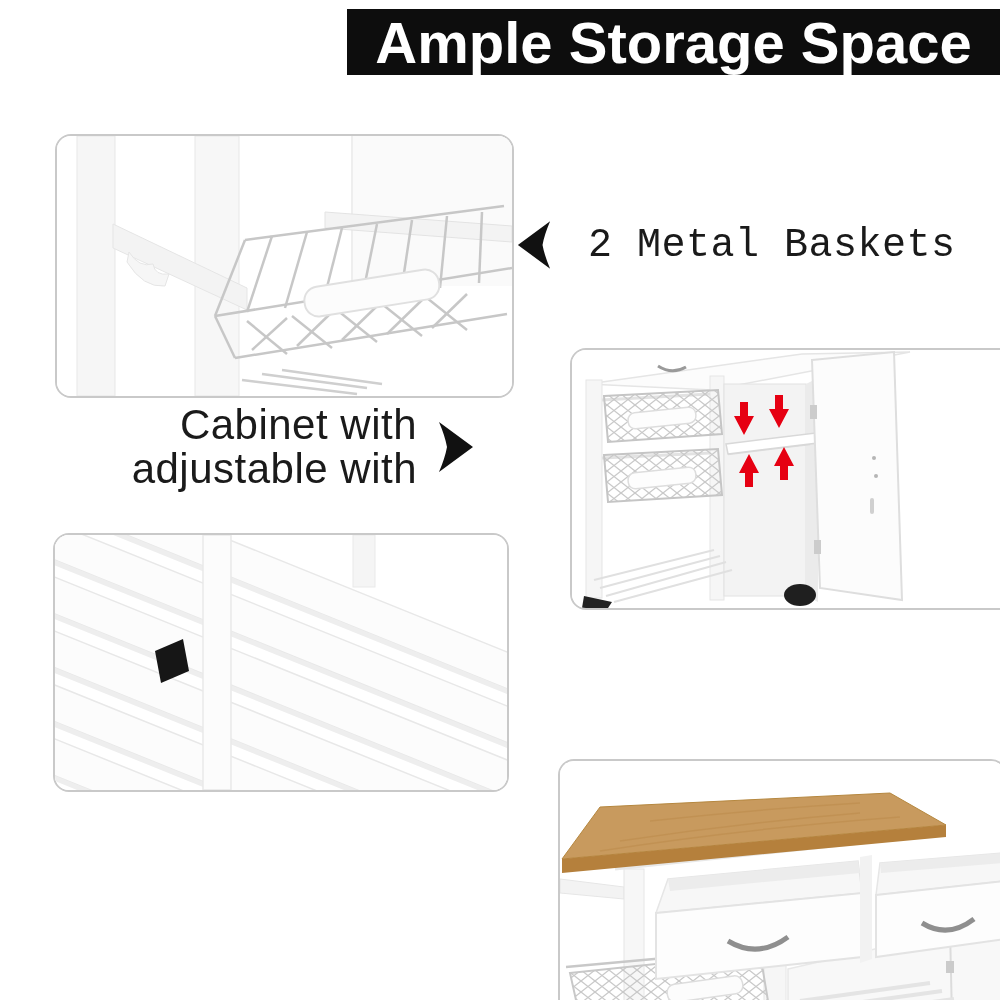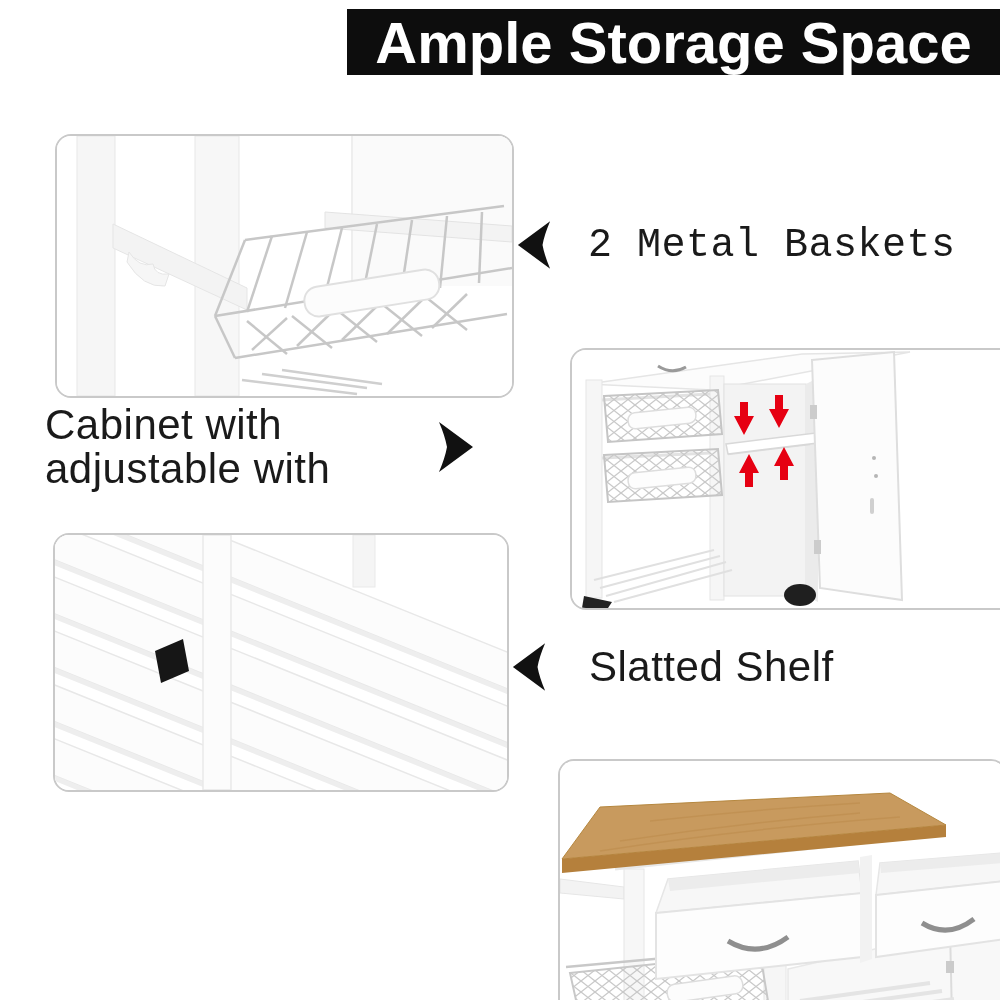--- a/index.html
+++ b/index.html
@@ -29,21 +29,21 @@
   .photo-2{left:530px;top:332px;width:448px;height:258px;}
   .photo-3{left:13px;top:517px;width:452px;height:255px;}
   .photo-4{left:518px;top:743px;width:445px;height:257px;border-bottom:none;border-radius:16px 16px 0 0;}
   
   .callout{position:absolute;display:flex;align-items:center;}
   .callout .label{white-space:nowrap;letter-spacing:0.5px;}
   .arrow{display:flex;align-items:center;flex:0 0 auto;}
   .callout-1{left:516px;top:216px;gap:36px;height:58px;font-family:Liberation Mono, monospace;}
   .callout-1 .label{font-size:40px;}
   .callout-2{left:45px;top:403px;width:430px;gap:20px;}
-  .callout-2 .label-stack{flex:1;text-align:left;font-size:42px;line-height:1.04;letter-spacing:0.5px;}
+  .callout-2 .label-stack{flex:1;text-align:right;font-size:42px;line-height:1.04;letter-spacing:0.5px;}
   .callout-3{left:511px;top:637px;gap:42px;height:60px;}
   .callout-3 .label{font-size:42px;}
   .callout-4{left:0px;top:838px;width:472px;justify-content:flex-end;gap:14px;height:62px;}
   .callout-4 .label{font-size:43px;letter-spacing:-0.5px;}
 </style>
 </head>
 <body>
 
 <div class="canvas">
 
@@ -197,28 +197,20 @@
           <rect x="-140" y="210" width="720" height="34" fill="#fcfcfc" stroke="#e8e8e8" stroke-width="1.5"></rect>
           <rect x="-140" y="244" width="720" height="5" fill="#eeeeee"></rect>
         </g>
       </g>
       <polygon points="100,116 128,104 134,136 106,148" fill="#161616"></polygon>
       <rect x="148" y="0" width="28" height="255" fill="#fcfcfc" stroke="#e9e9e9" stroke-width="1.5"></rect>
       <rect x="298" y="0" width="22" height="52" fill="#f5f5f5" stroke="#e9e9e9"></rect>
     </svg>
   </figure>
 
-  <div class="callout callout-3">
-    <span class="arrow">
-      <svg width="36" height="54" viewBox="0 0 38 54">
-          <path d="M2,27 L36,2 Q30,16 28,27 Q30,38 36,52 Z" fill="#111111"></path>
-        </svg>
-    </span>
-    <span class="label">Slatted Shelf</span>
-  </div>
 
 
   <figure class="photo photo-4">
     <svg viewBox="0 0 445 257">
       <defs>
         <pattern id="mesh4" width="14" height="11" patternUnits="userSpaceOnUse">
           <path d="M0,5.5 L7,0 L14,5.5 L7,11 Z" fill="none" stroke="#c9c9c9" stroke-width="1.3"></path>
         </pattern>
       </defs>
       <rect width="445" height="257" fill="#ffffff"></rect>

